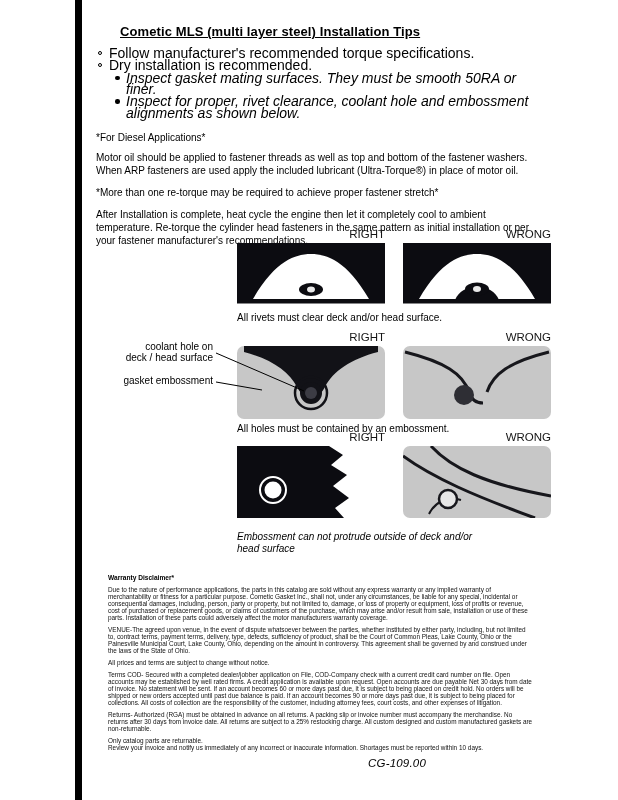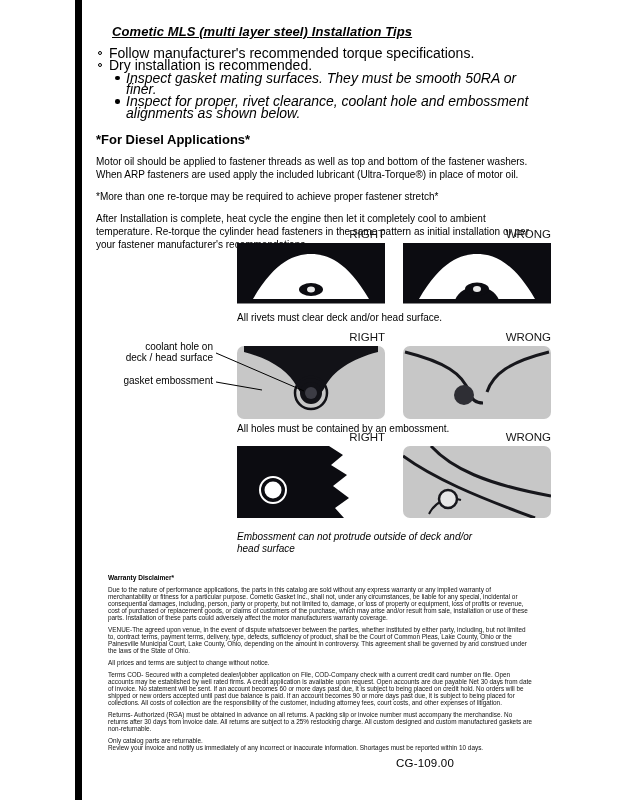--- a/index.html
+++ b/index.html
@@ -6,28 +6,28 @@
   html,body { background:#ffffff; }
   body {
     width:618px; height:800px; position:relative; overflow:hidden;
     font-family:"Liberation Sans", sans-serif; color:#000;
   }
   .page { position:absolute; inset:0; background:#fff; }
   .binding-strip { position:absolute; left:75px; top:0; width:7px; height:800px; background:#000; }
 
   
   .topblock { position:absolute; left:96px; top:24px; width:452px; }
-  .doc-title { font-size:13px; font-weight:bold; text-decoration:underline; margin-left:16px; margin-bottom:9px; letter-spacing:.1px;font-style:italic; }
+  .doc-title { font-size:13px; font-weight:bold; text-decoration:underline; margin-left:24px; margin-bottom:9px; letter-spacing:.1px; }
   .blist { list-style:none; }
   .blist li { position:relative; font-size:14px; line-height:11.5px; padding-left:13px; margin-bottom:.5px; }
   .marker { position:absolute; left:2px; top:3.2px; width:4px; height:4px; border-radius:50%; }
   .marker.hollow { border:1px solid #000; }
   .marker.filled { background:#000; width:4.5px; height:4.5px; }
   .sublist { margin-left:17px; margin-top:1px;font-style:italic; }
-  .diesel-heading { font-size:13px; font-weight:bold; margin-top:13px; margin-bottom:8px; }
+  .diesel-heading { font-size:10px; font-weight:normal; margin-top:13px; margin-bottom:8px; }
   .para { font-size:10px; line-height:13px; margin-bottom:9px; padding-right:4px; }
 
   
   .diagrams { position:absolute; left:237px; top:228px; width:316px; }
   .diag-row { position:absolute; left:0; width:316px; }
   .diag-col { position:absolute; width:148px; }
   .diag-col.left  { left:0; }
   .diag-col.right { left:166px; }
   .diag-label { font-size:11.5px; text-align:right; color:#151515; height:14px; }
   .diag-img { display:block; margin-top:1px; }
@@ -38,21 +38,21 @@
   .callout-1 { left:116px; top:341px; width:97px; }
   .callout-2 { left:118px; top:375px; width:95px; }
   .callout-lines { position:absolute; left:0; top:0; width:618px; height:800px; pointer-events:none; }
 
   
   .legal { position:absolute; left:108px; top:574px; width:425px; }
   .legal-heading { font-size:6.6px; font-weight:bold; margin-bottom:5px; }
   .legal p { font-size:6.4px; line-height:7px; margin-bottom:5px; color:#111; }
   .legal p.tight { margin-bottom:0; }
 
-  .footer-code { position:absolute; left:396px; top:757px; font-size:11.5px; letter-spacing:.2px; }
+  .footer-code { position:absolute; left:368px; top:757px; font-size:11.5px; letter-spacing:.2px;font-style:italic; }
 </style>
 </head>
 <body>
 
 <div class="page">
   <div class="binding-strip"></div>
 
   <div class="topblock">
     <div class="doc-title">Cometic MLS (multi layer steel) Installation Tips</div>
 

